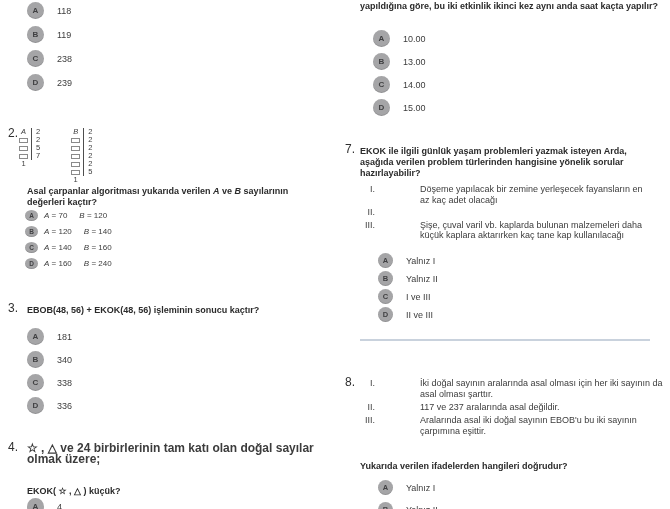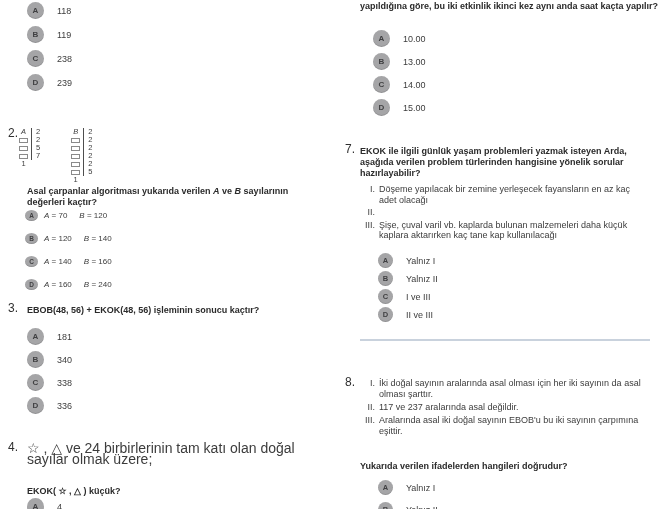--- a/index.html
+++ b/index.html
@@ -2,36 +2,36 @@
 <html><head>
 <meta charset="utf-8">
 <style>
   * { margin:0; padding:0; box-sizing:border-box; }
   html,body { background:#ffffff; }
   body { font-family:"Liberation Sans", sans-serif; }
   .page { position:relative; width:670px; height:509px; overflow:hidden; background:#ffffff; color:#3c3c3c; }
   .abs { position:absolute; }
   .qnum { font-size:12px; line-height:13px; color:#2f2f2f; }
   .qbold { font-weight:bold; font-size:9px; line-height:11px; color:#2b2b2b; }
-  .btext { font-size:14px; line-height:11px; color:#3c3c3c; }
+  .btext { font-size:12px; line-height:11px; color:#3c3c3c;font-weight:bold; }
   .opts { display:flex; flex-direction:column; }
   .opt { display:flex; align-items:center; }
   .badge { border-radius:50%; background:#a5a5a7; color:#3f3f41; font-weight:bold;
            display:flex; align-items:center; justify-content:center; flex:0 0 auto;
            box-shadow: inset 0 -1px 0 rgba(0,0,0,.12); }
   .b17 { width:17px; height:17px; font-size:8px; }
   .b15 { width:15px; height:15px; font-size:7.5px; }
   .b11 { width:13px; height:11px; font-size:6.5px; }
   .opt-label { margin-left:13px; font-size:9px; color:#3c3c3c; }
   .opt-label.sm { margin-left:6px; font-size:8px; }
   .ivar { font-style:italic; }
   .gap10 { display:inline-block; width:12px; }
   .ritem { display:flex; font-size:9px; color:#3c3c3c; }
   .rnum { flex:0 0 15px; text-align:right; margin-right:4px; }
-  .rtext { flex:1; }
+  .rtext { flex:1;margin-left:41px; }
   .lh105 { line-height:10.5px; }
   .lh11 { line-height:11px; }
   .mt2 { margin-top:2px; }
   .diagram { display:flex; align-items:flex-start; }
   .ftable { display:flex; align-items:flex-start; }
   .fcol-left { display:flex; flex-direction:column; width:15px; }
   .fcol-right { display:flex; flex-direction:column; border-left:1px solid #4d4d4d; padding-left:4px; min-width:9px; }
   .fcell { height:8px; display:flex; align-items:center; justify-content:center;
            font-size:7.5px; line-height:8px; color:#3c3c3c; }
   .fcell.dv { justify-content:flex-start; }
@@ -114,21 +114,21 @@
           <div class="fcell dv">2</div>
           <div class="fcell dv">2</div>
           <div class="fcell dv">2</div>
           <div class="fcell dv">5</div>
         </div>
       </div>
     </div>
 
     <div class="abs qbold" style="left:19px;top:60px;width:292px"><span>Asal çarpanlar algoritması yukarıda verilen </span><span class="ivar">A</span><span> ve </span><span class="ivar">B</span><span> sayılarının değerleri kaçtır?</span></div>
 
-    <div class="abs opts" style="left:17px;top:84px;gap:12px">
+    <div class="abs opts" style="left:17px;top:84px;gap:5px">
       <div class="opt">
         <span class="badge b11">A</span>
         <span class="opt-label sm"><span class="ivar">A</span><span> = 70</span><span class="gap10"></span><span class="ivar">B</span><span> = 120</span></span>
       </div>
       <div class="opt">
         <span class="badge b11">B</span>
         <span class="opt-label sm"><span class="ivar">A</span><span> = 120</span><span class="gap10"></span><span class="ivar">B</span><span> = 140</span></span>
       </div>
       <div class="opt">
         <span class="badge b11">C</span>

